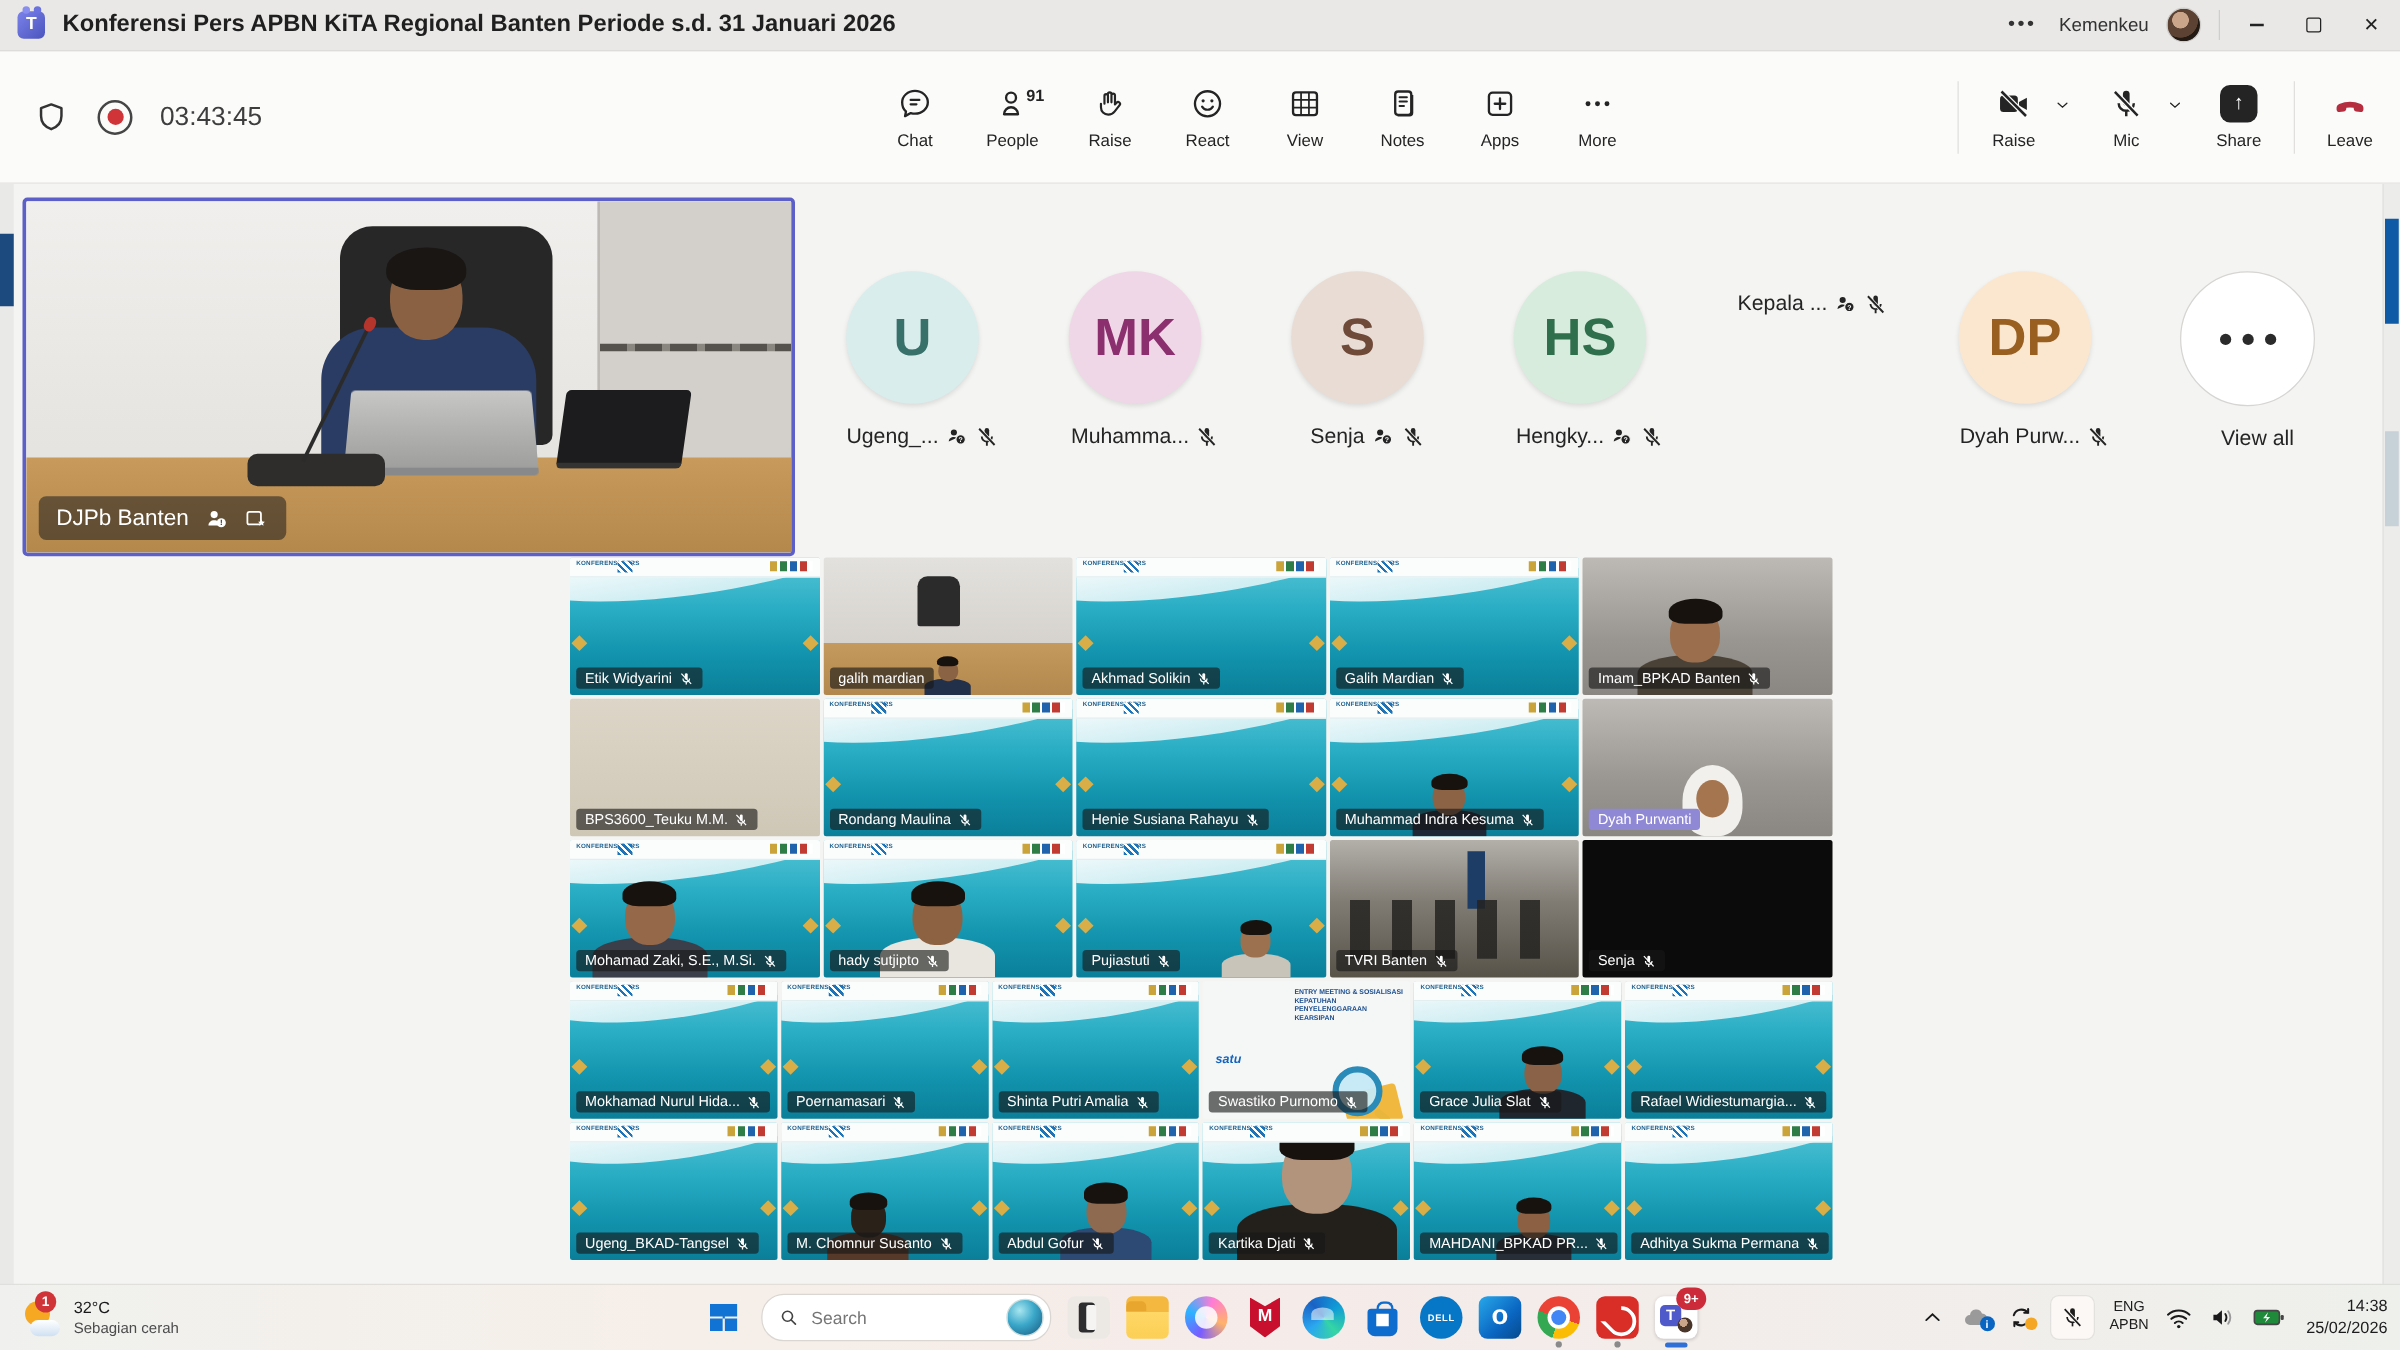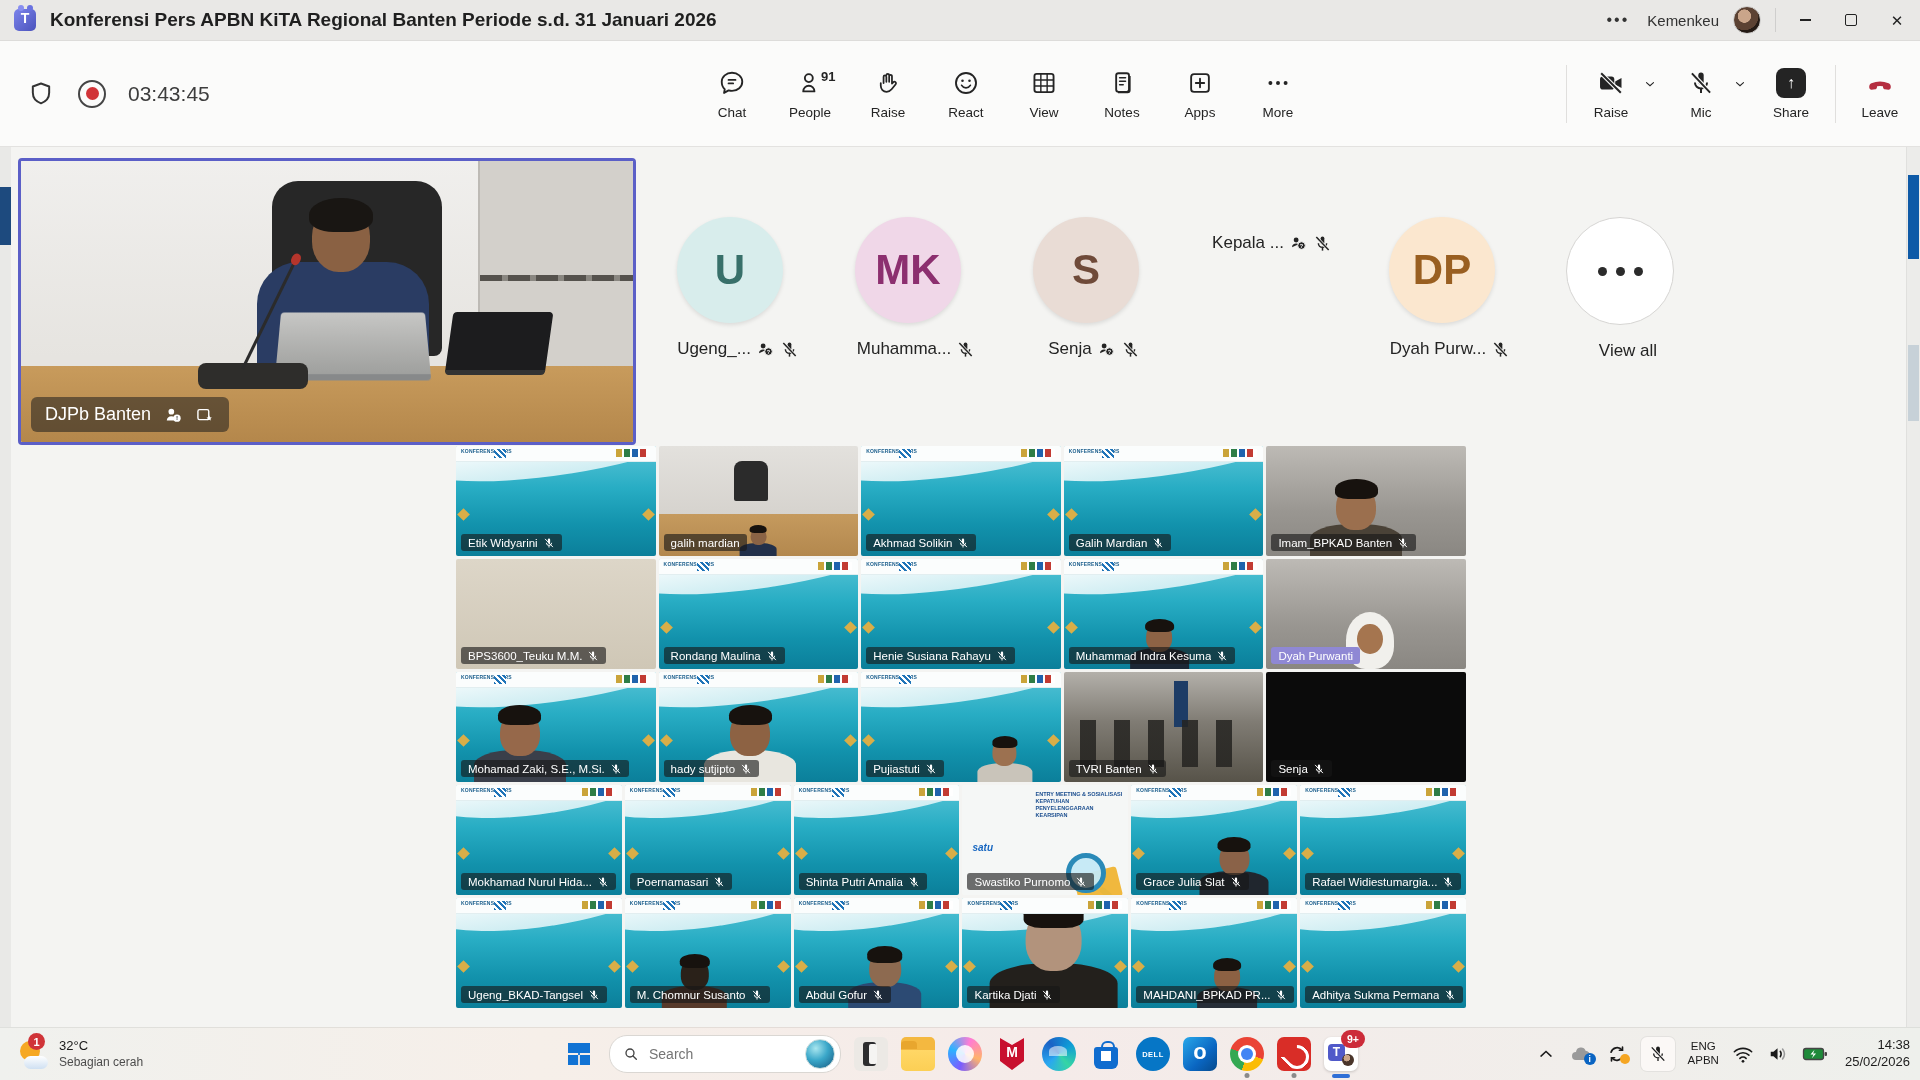--- a/index.html
+++ b/index.html
@@ -430,20 +430,43 @@
                 <rect x="9.7" y="3" width="4.6" height="10.4" rx="2.3" fill="#242424"></rect>
                 <path d="M6.8 11.6a5.2 5.2 0 0 0 10.4 0" fill="none" stroke="#242424" stroke-width="1.9"></path>
                 <line x1="12" y1="17.2" x2="12" y2="21" stroke="#242424" stroke-width="1.9"></line>
                 <line x1="4.2" y1="3.8" x2="19.8" y2="20.2" stroke="#f4f4f2" stroke-width="3.4"></line>
                 <line x1="4.2" y1="3.8" x2="19.8" y2="20.2" stroke="#242424" stroke-width="1.9"></line>
               </svg>
             </span>
           </div>
         </div>
         <div class="av-cell">
+          <div class="av-circle" style="background: rgb(215, 236, 221); color: rgb(47, 111, 76);">HS</div>
+          <div class="av-name">
+            <span>Hengky...</span>
+            <span>
+              <svg viewBox="0 0 24 24" style="width: 19px; height: 19px; display: block;">
+                <circle cx="9" cy="7.6" r="3.1" fill="#242424"></circle>
+                <path d="M3.8 16.6c0-2.7 2.3-4.5 5.2-4.5 1.2 0 2.3.3 3.2.9" fill="#242424"></path>
+                <circle cx="15.8" cy="14.6" r="4.8" fill="#242424" stroke="#f4f4f2" stroke-width="1.2"></circle>
+                <text x="15.8" y="17.2" font-size="7" font-weight="bold" fill="#fff" text-anchor="middle">?</text>
+              </svg>
+            </span>
+            <span>
+              <svg viewBox="0 0 24 24" style="width: 19px; height: 19px; display: block;">
+                <rect x="9.7" y="3" width="4.6" height="10.4" rx="2.3" fill="#242424"></rect>
+                <path d="M6.8 11.6a5.2 5.2 0 0 0 10.4 0" fill="none" stroke="#242424" stroke-width="1.9"></path>
+                <line x1="12" y1="17.2" x2="12" y2="21" stroke="#242424" stroke-width="1.9"></line>
+                <line x1="4.2" y1="3.8" x2="19.8" y2="20.2" stroke="#f4f4f2" stroke-width="3.4"></line>
+                <line x1="4.2" y1="3.8" x2="19.8" y2="20.2" stroke="#242424" stroke-width="1.9"></line>
+              </svg>
+            </span>
+          </div>
+        </div>
+        <div class="av-cell">
           <div class="av-name">
             <span>Kepala ...</span>
             <span>
               <svg viewBox="0 0 24 24" style="width: 19px; height: 19px; display: block;">
                 <circle cx="9" cy="7.6" r="3.1" fill="#242424"></circle>
                 <path d="M3.8 16.6c0-2.7 2.3-4.5 5.2-4.5 1.2 0 2.3.3 3.2.9" fill="#242424"></path>
                 <circle cx="15.8" cy="14.6" r="4.8" fill="#242424" stroke="#f4f4f2" stroke-width="1.2"></circle>
                 <text x="15.8" y="17.2" font-size="7" font-weight="bold" fill="#fff" text-anchor="middle">?</text>
               </svg>
             </span>

